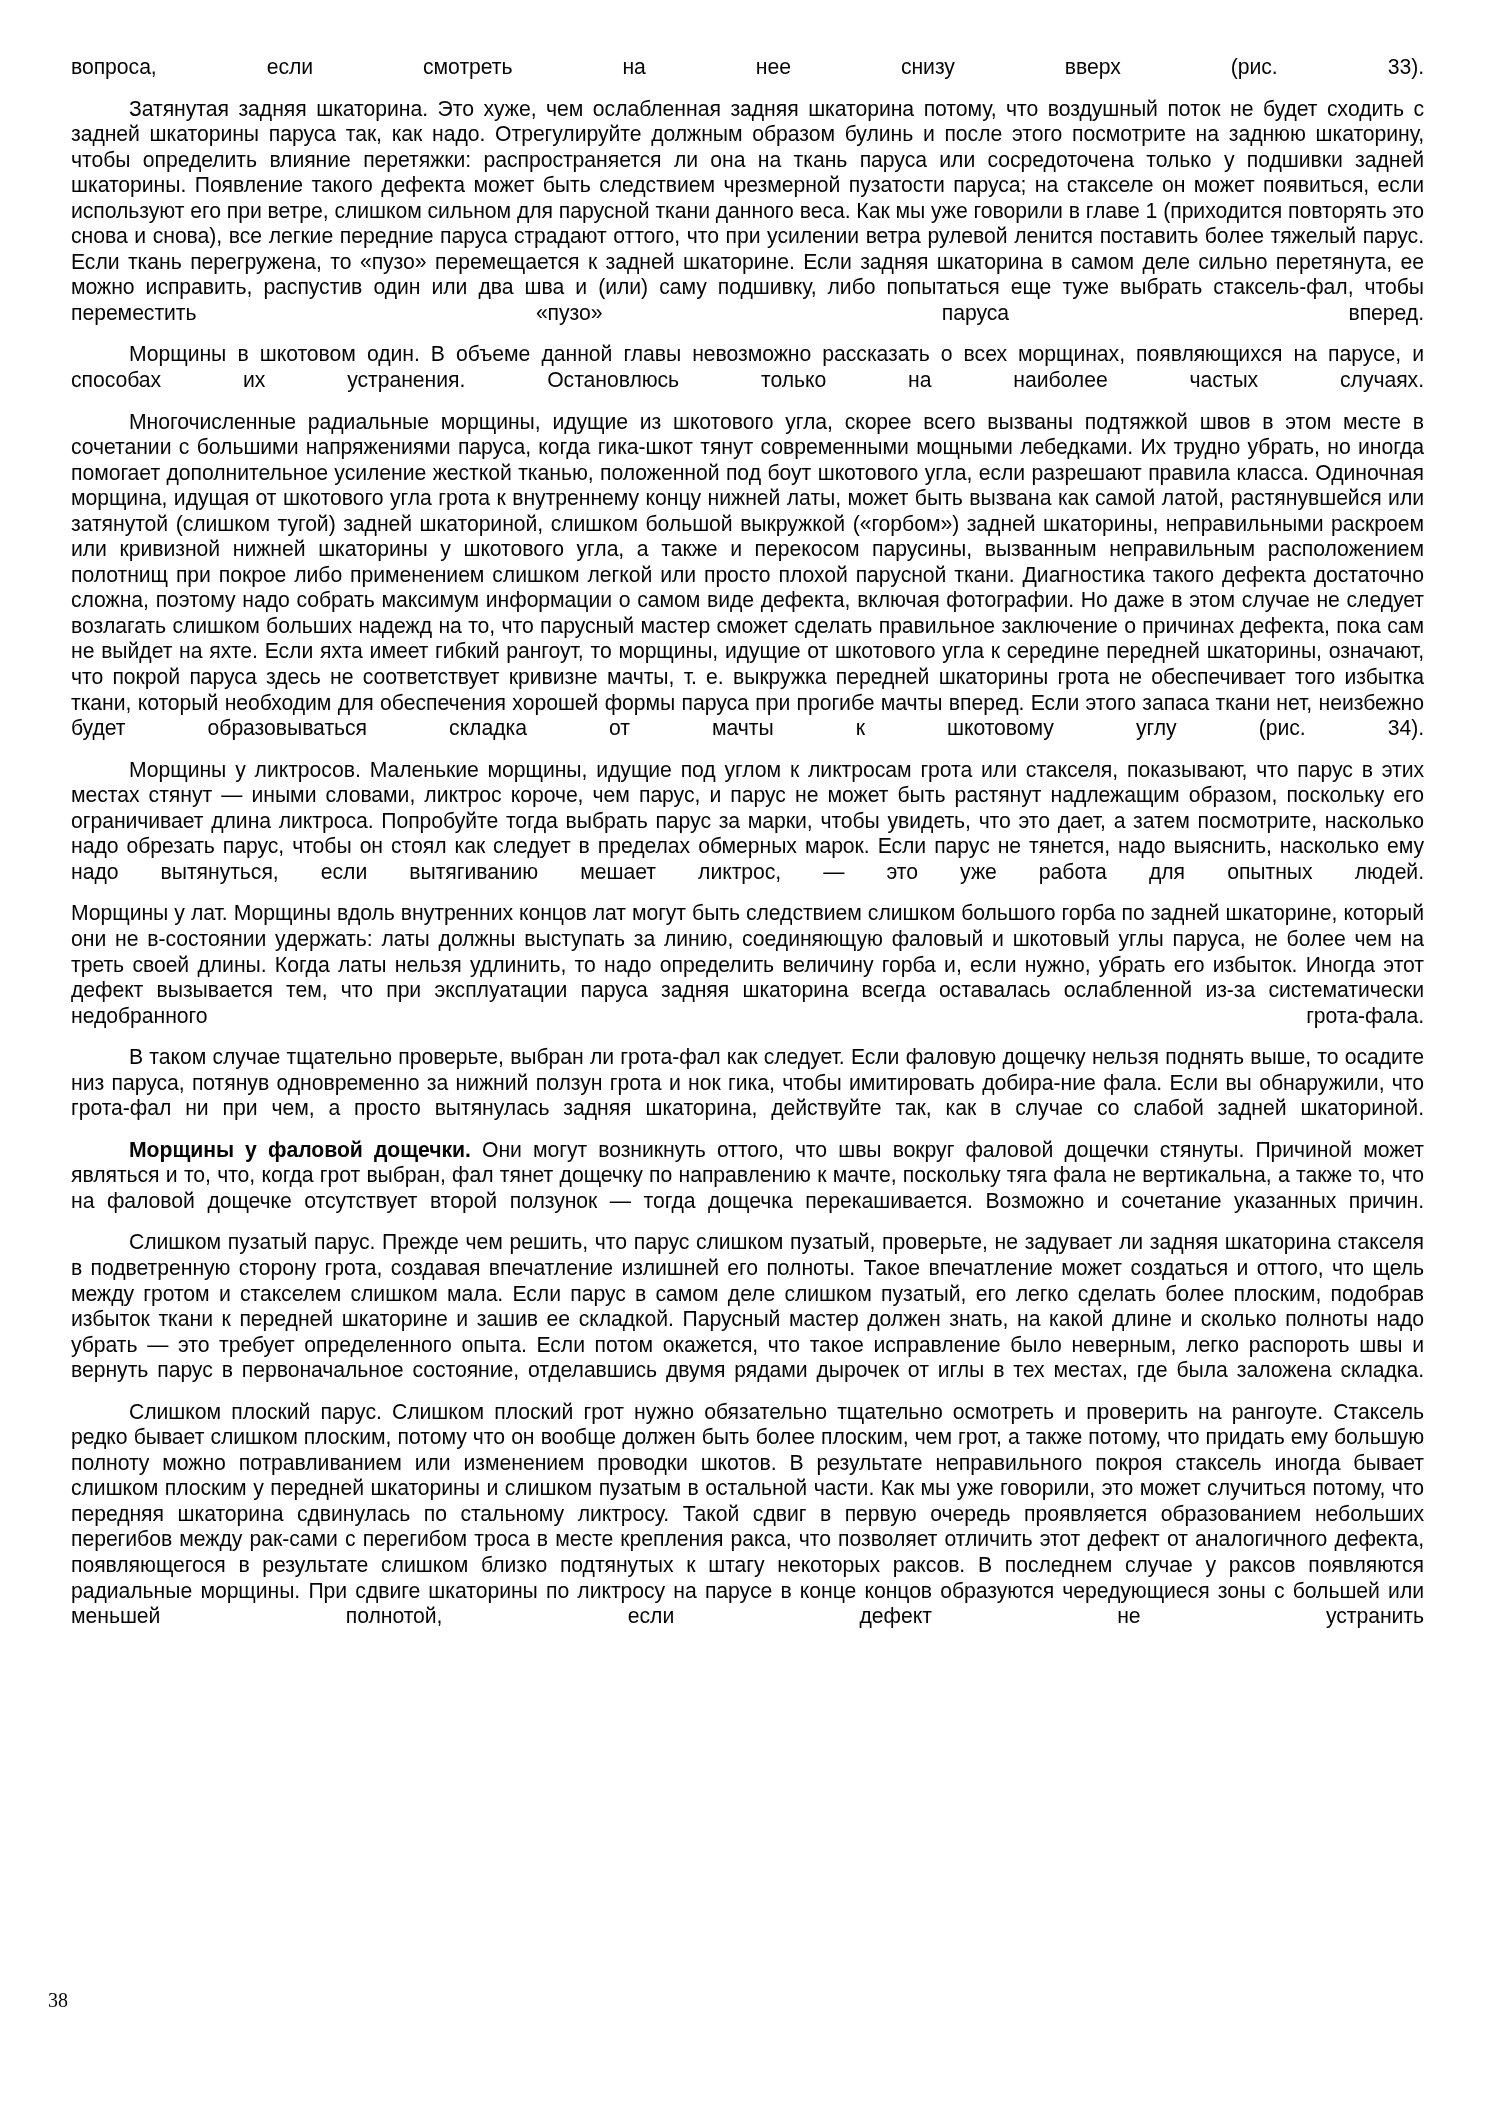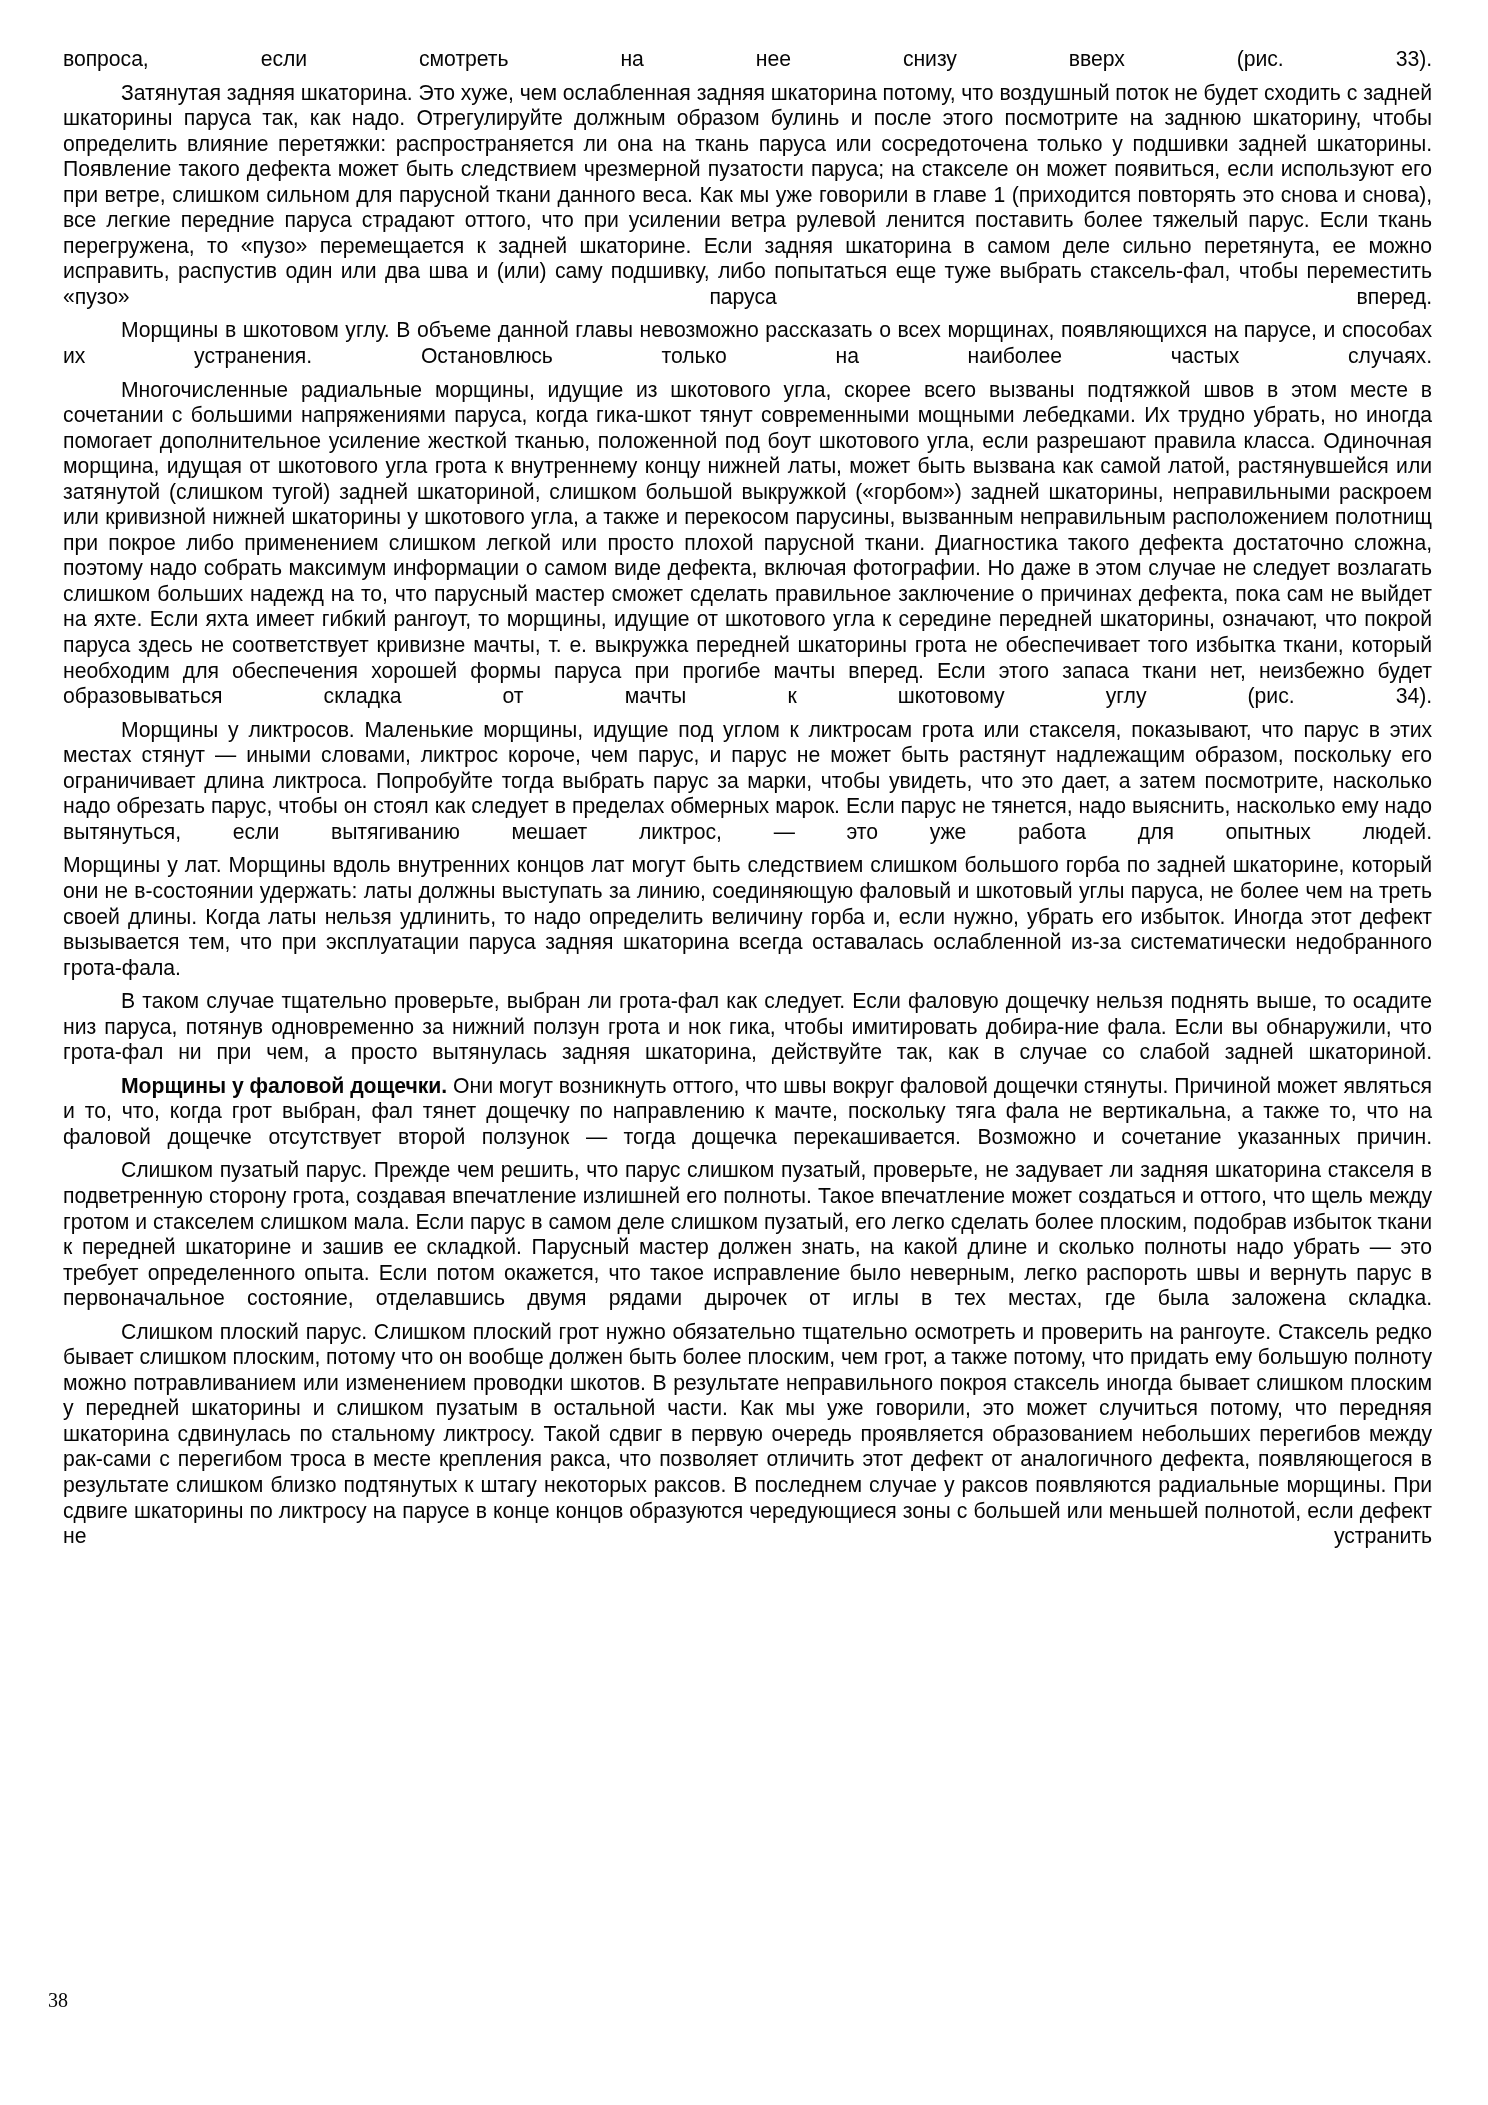--- a/index.html
+++ b/index.html
@@ -24,21 +24,21 @@
     font-family: "Liberation Sans", "DejaVu Sans", sans-serif;
     font-size: 21.2px;
     line-height: 25.55px;
     color: #050505;
     text-align: justify;
     text-justify: inter-word;
     -webkit-font-smoothing: none;
     letter-spacing: -0.05px;
   }
   p.para {
-    margin: 8px;
+    margin: 16px;
     padding: 0;
     text-align: justify;
     text-indent: 0;
   }
   
   p.indent {
     text-indent: 58px;
   }
   
   p.stretch-last {
@@ -61,21 +61,21 @@
   }
 </style>
 </head>
 <body>
 
 <div class="page">
 
   <div class="text-column" id="body-column">
       <p class="para stretch-last" id="p-continuation-top"><span>вопроса, если смотреть на нее снизу вверх (рис. 33).</span></p>
       <p class="para indent stretch-last" id="p-zatyanutaya-zadnyaya-shkatorina"><span class="run-in-head">Затянутая задняя шкаторина.</span><span> Это хуже, чем ослабленная задняя шкаторина потому, что воздушный поток не будет сходить с задней шкаторины паруса так, как надо. Отрегулируйте должным образом булинь и после этого посмотрите на заднюю шкаторину, чтобы определить влияние перетяжки: распространяется ли она на ткань паруса или сосредоточена только у подшивки задней шкаторины. Появление такого дефекта может быть следствием чрезмерной пузатости паруса; на стакселе он может появиться, если используют его при ветре, слишком сильном для парусной ткани данного веса. Как мы уже говорили в главе 1 (приходится повторять это снова и снова), все легкие передние паруса страдают оттого, что при усилении ветра рулевой ленится поставить более тяжелый парус. Если ткань перегружена, то «пузо» перемещается к задней шкаторине. Если задняя шкаторина в самом деле сильно перетянута, ее можно исправить, распустив один или два шва и (или) саму подшивку, либо попытаться еще туже выбрать стаксель-фал, чтобы переместить «пузо» паруса вперед.</span></p>
-      <p class="para indent stretch-last" id="p-morshchiny-v-shkotovom-uglu"><span class="run-in-head">Морщины в шкотовом углу.</span><span> В объеме данной главы невозможно рассказать о всех морщинах, появляющихся на парусе, и способах их устранения. Остановлюсь только на наиболее частых случаях.</span></p>
+      <p class="para indent stretch-last" id="p-morshchiny-v-shkotovom-uglu"><span class="run-in-head">Морщины в шкотовом один.</span><span> В объеме данной главы невозможно рассказать о всех морщинах, появляющихся на парусе, и способах их устранения. Остановлюсь только на наиболее частых случаях.</span></p>
       <p class="para indent stretch-last" id="p-mnogochislennye-radialnye"><span>Многочисленные радиальные морщины, идущие из шкотового угла, скорее всего вызваны подтяжкой швов в этом месте в сочетании с большими напряжениями паруса, когда гика-шкот тянут современными мощными лебедками. Их трудно убрать, но иногда помогает дополнительное усиление жесткой тканью, положенной под боут шкотового угла, если разрешают правила класса. Одиночная морщина, идущая от шкотового угла грота к внутреннему концу нижней латы, может быть вызвана как самой латой, растянувшейся или затянутой (слишком тугой) задней шкаториной, слишком большой выкружкой («горбом») задней шкаторины, неправильными раскроем или кривизной нижней шкаторины у шкотового угла, а также и перекосом парусины, вызванным неправильным расположением полотнищ при покрое либо применением слишком легкой или просто плохой парусной ткани. Диагностика такого дефекта достаточно сложна, поэтому надо собрать максимум информации о самом виде дефекта, включая фотографии. Но даже в этом случае не следует возлагать слишком больших надежд на то, что парусный мастер сможет сделать правильное заключение о причинах дефекта, пока сам не выйдет на яхте. Если яхта имеет гибкий рангоут, то морщины, идущие от шкотового угла к середине передней шкаторины, означают, что покрой паруса здесь не соответствует кривизне мачты, т. е. выкружка передней шкаторины грота не обеспечивает того избытка ткани, который необходим для обеспечения хорошей формы паруса при прогибе мачты вперед. Если этого запаса ткани нет, неизбежно будет образовываться складка от мачты к шкотовому углу (рис. 34).</span></p>
       <p class="para indent stretch-last" id="p-morshchiny-u-liktrosov"><span class="run-in-head">Морщины у ликтросов.</span><span> Маленькие морщины, идущие под углом к ликтросам грота или стакселя, показывают, что парус в этих местах стянут — иными словами, ликтрос короче, чем парус, и парус не может быть растянут надлежащим образом, поскольку его ограничивает длина ликтроса. Попробуйте тогда выбрать парус за марки, чтобы увидеть, что это дает, а затем посмотрите, насколько надо обрезать парус, чтобы он стоял как следует в пределах обмерных марок. Если парус не тянется, надо выяснить, насколько ему надо вытянуться, если вытягиванию мешает ликтрос, — это уже работа для опытных людей.</span></p>
       <p class="para stretch-last" id="p-morshchiny-u-lat"><span class="run-in-head">Морщины у лат.</span><span> Морщины вдоль внутренних концов лат могут быть следствием слишком большого горба по задней шкаторине, который они не в-состоянии удержать: латы должны выступать за линию, соединяющую фаловый и шкотовый углы паруса, не более чем на треть своей длины. Когда латы нельзя удлинить, то надо определить величину горба и, если нужно, убрать его избыток. Иногда этот дефект вызывается тем, что при эксплуатации паруса задняя шкаторина всегда оставалась ослабленной из-за систематически недобранного грота-фала.</span></p>
       <p class="para indent stretch-last" id="p-v-takom-sluchae"><span>В таком случае тщательно проверьте, выбран ли грота-фал как следует. Если фаловую дощечку нельзя поднять выше, то осадите низ паруса, потянув одновременно за нижний ползун грота и нок гика, чтобы имитировать добира-ние фала. Если вы обнаружили, что грота-фал ни при чем, а просто вытянулась задняя шкаторина, действуйте так, как в случае со слабой задней шкаториной.</span></p>
       <p class="para indent stretch-last" id="p-morshchiny-u-falovoy-doshchechki"><span class="plain-head">Морщины у фаловой дощечки.</span><span> Они могут возникнуть оттого, что швы вокруг фаловой дощечки стянуты. Причиной может являться и то, что, когда грот выбран, фал тянет дощечку по направлению к мачте, поскольку тяга фала не вертикальна, а также то, что на фаловой дощечке отсутствует второй ползунок — тогда дощечка перекашивается. Возможно и сочетание указанных причин.</span></p>
       <p class="para indent stretch-last" id="p-slishkom-puzatyy-parus"><span class="run-in-head">Слишком пузатый парус.</span><span> Прежде чем решить, что парус слишком пузатый, проверьте, не задувает ли задняя шкаторина стакселя в подветренную сторону грота, создавая впечатление излишней его полноты. Такое впечатление может создаться и оттого, что щель между гротом и стакселем слишком мала. Если парус в самом деле слишком пузатый, его легко сделать более плоским, подобрав избыток ткани к передней шкаторине и зашив ее складкой. Парусный мастер должен знать, на какой длине и сколько полноты надо убрать — это требует определенного опыта. Если потом окажется, что такое исправление было неверным, легко распороть швы и вернуть парус в первоначальное состояние, отделавшись двумя рядами дырочек от иглы в тех местах, где была заложена складка.</span></p>
       <p class="para indent stretch-last" id="p-slishkom-ploskiy-parus"><span class="run-in-head">Слишком плоский парус.</span><span> Слишком плоский грот нужно обязательно тщательно осмотреть и проверить на рангоуте. Стаксель редко бывает слишком плоским, потому что он вообще должен быть более плоским, чем грот, а также потому, что придать ему большую полноту можно потравливанием или изменением проводки шкотов. В результате неправильного покроя стаксель иногда бывает слишком плоским у передней шкаторины и слишком пузатым в остальной части. Как мы уже говорили, это может случиться потому, что передняя шкаторина сдвинулась по стальному ликтросу. Такой сдвиг в первую очередь проявляется образованием небольших перегибов между рак-сами с перегибом троса в месте крепления ракса, что позволяет отличить этот дефект от аналогичного дефекта, появляющегося в результате слишком близко подтянутых к штагу некоторых раксов. В последнем случае у раксов появляются радиальные морщины. При сдвиге шкаторины по ликтросу на парусе в конце концов образуются чередующиеся зоны с большей или меньшей полнотой, если дефект не устранить</span></p>
     </div>
 
   <div class="page-number">38</div>

